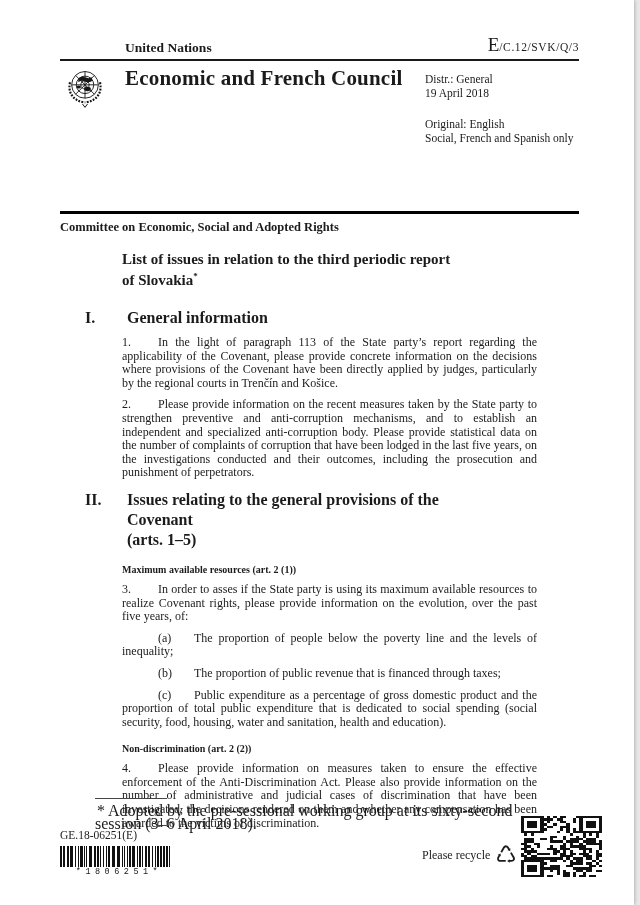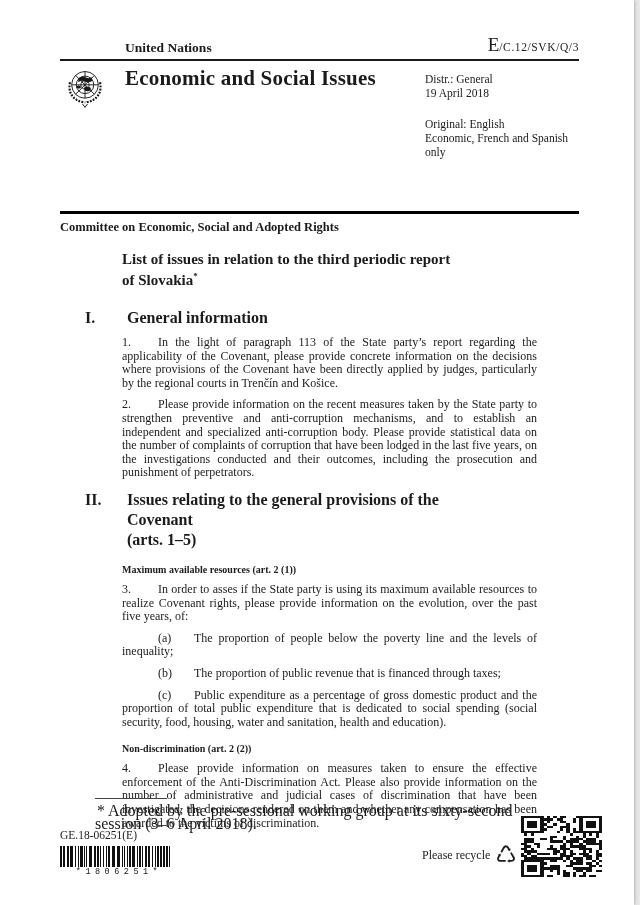--- a/index.html
+++ b/index.html
@@ -76,27 +76,27 @@
           <ellipse cx="33" cy="30" rx="4" ry="2.6"></ellipse>
           <ellipse cx="22.5" cy="27.5" rx="2.6" ry="1.8"></ellipse>
         </g>
         <g stroke="#161616" stroke-width="2.6" fill="none" stroke-dasharray="2.2 1.6">
           <path d="M12,22 q-3,14 8,21 q4,2.5 10,3"></path>
           <path d="M48,22 q3,14 -8,21 q-4,2.5 -10,3"></path>
         </g>
         <path d="M27,48 l3,4 l3,-4" stroke="#161616" fill="none" stroke-width="1.2"></path>
       </svg>
     </span>
-    <div class="council">Economic and Social Issues</div>
+    <div class="council">Economic and French Council</div>
     <div class="info-col">
       <div>Distr.: General</div>
       <div>19 April 2018</div>
       <div class="info-group2">
         <div>Original: English</div>
-        <div>Economic, French and Spanish only</div>
+        <div>Social, French and Spanish only</div>
       </div>
     </div>
   </div>
 
   <div class="committee">Committee on Economic, Social and Adopted Rights</div>
 
   <div class="doc-title">
     <span>List of issues in relation to the third periodic report</span><br>
     <span>of Slovakia</span><sup>*</sup>
   </div>

